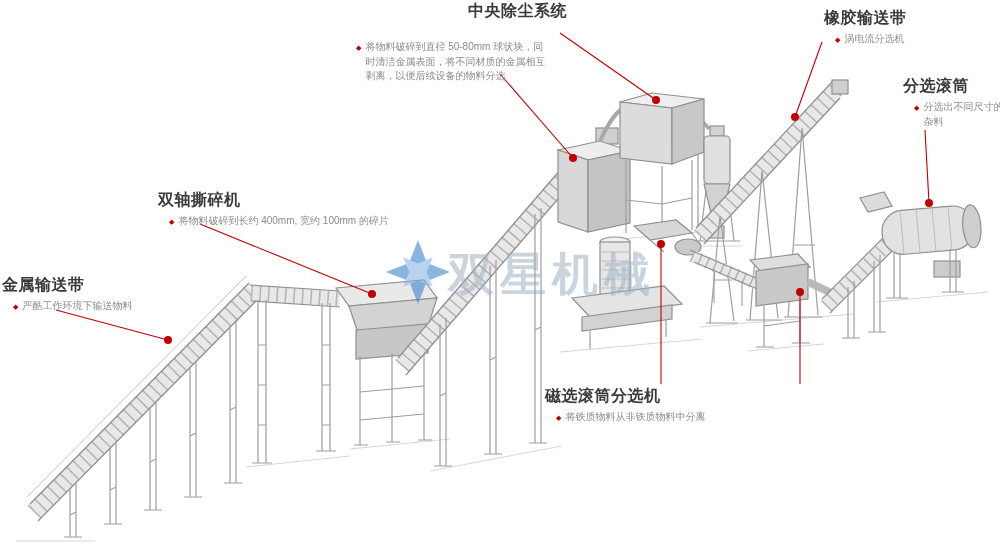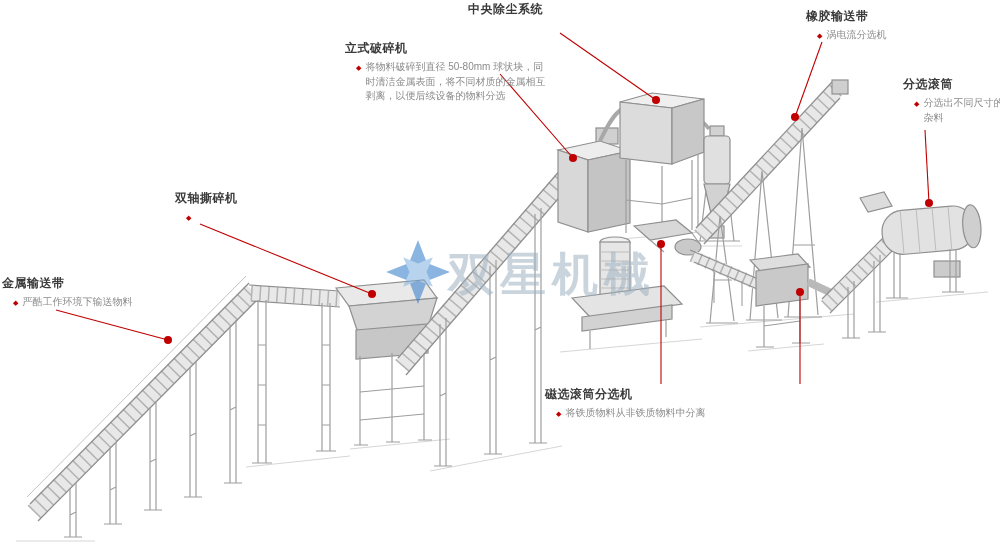--- a/index.html
+++ b/index.html
@@ -4,21 +4,21 @@
 <style>
   html,body{margin:0;padding:0}
   body{
     width:1000px;height:552px;background:#ffffff;overflow:hidden;
     font-family:"Liberation Sans","DejaVu Sans",sans-serif;
   }
   #stage{position:relative;width:1000px;height:552px;background:#ffffff;overflow:hidden}
   #scene{position:absolute;left:0;top:0}
   .label{position:absolute;z-index:5}
   .label-title{
-    font-size:12px;font-weight:bold;color:#3a3a3a;letter-spacing:.5px;margin-bottom:3px;
+    font-size:16px;font-weight:bold;color:#3a3a3a;letter-spacing:.5px;margin-bottom:3px;
   }
   .label-desc{
     display:flex;align-items:flex-start;gap:4px;padding-left:11px;
     font-size:10px;line-height:1.45;color:#8b8b8b;
   }
   .bullet{flex:0 0 auto;font-size:7px;line-height:15px;color:var(--accent,#c00000)}
 </style>
 </head>
 <body>
 
@@ -198,47 +198,47 @@
     <circle cx="661" cy="244" r="4"></circle>
     <circle cx="800" cy="292" r="4"></circle>
   </g>
 </svg>
 
   <div class="label" style="left:468px;top:1px;width:250px">
     <div class="label-title">中央除尘系统</div>
   </div>
 
   <div class="label" style="left:345px;top:40px;width:205px">
-    <div class="label-title">立式破碎机</div>
     <div class="label-desc">
       <span class="bullet">◆</span>
       <span>将物料破碎到直径 50-80mm 球状块，同时清洁金属表面，将不同材质的金属相互剥离，以便后续设备的物料分选</span>
     </div>
   </div>
 
-  <div class="label" style="left:806px;top:8px;width:150px">
+  <div class="label" style="left:824px;top:8px;width:150px">
     <div class="label-title">橡胶输送带</div>
     <div class="label-desc">
       <span class="bullet">◆</span>
       <span>涡电流分选机</span>
     </div>
   </div>
 
   <div class="label" style="left:903px;top:76px;width:106px">
     <div class="label-title">分选滚筒</div>
     <div class="label-desc">
       <span class="bullet">◆</span>
       <span>分选出不同尺寸的杂料</span>
     </div>
   </div>
 
-  <div class="label" style="left:175px;top:190px;width:270px">
+  <div class="label" style="left:158px;top:190px;width:270px">
     <div class="label-title">双轴撕碎机</div>
     <div class="label-desc">
       <span class="bullet">◆</span>
+      <span>将物料破碎到长约 400mm, 宽约 100mm 的碎片</span>
     </div>
   </div>
 
   <div class="label" style="left:2px;top:275px;width:170px">
     <div class="label-title">金属输送带</div>
     <div class="label-desc">
       <span class="bullet">◆</span>
       <span>严酷工作环境下输送物料</span>
     </div>
   </div>

